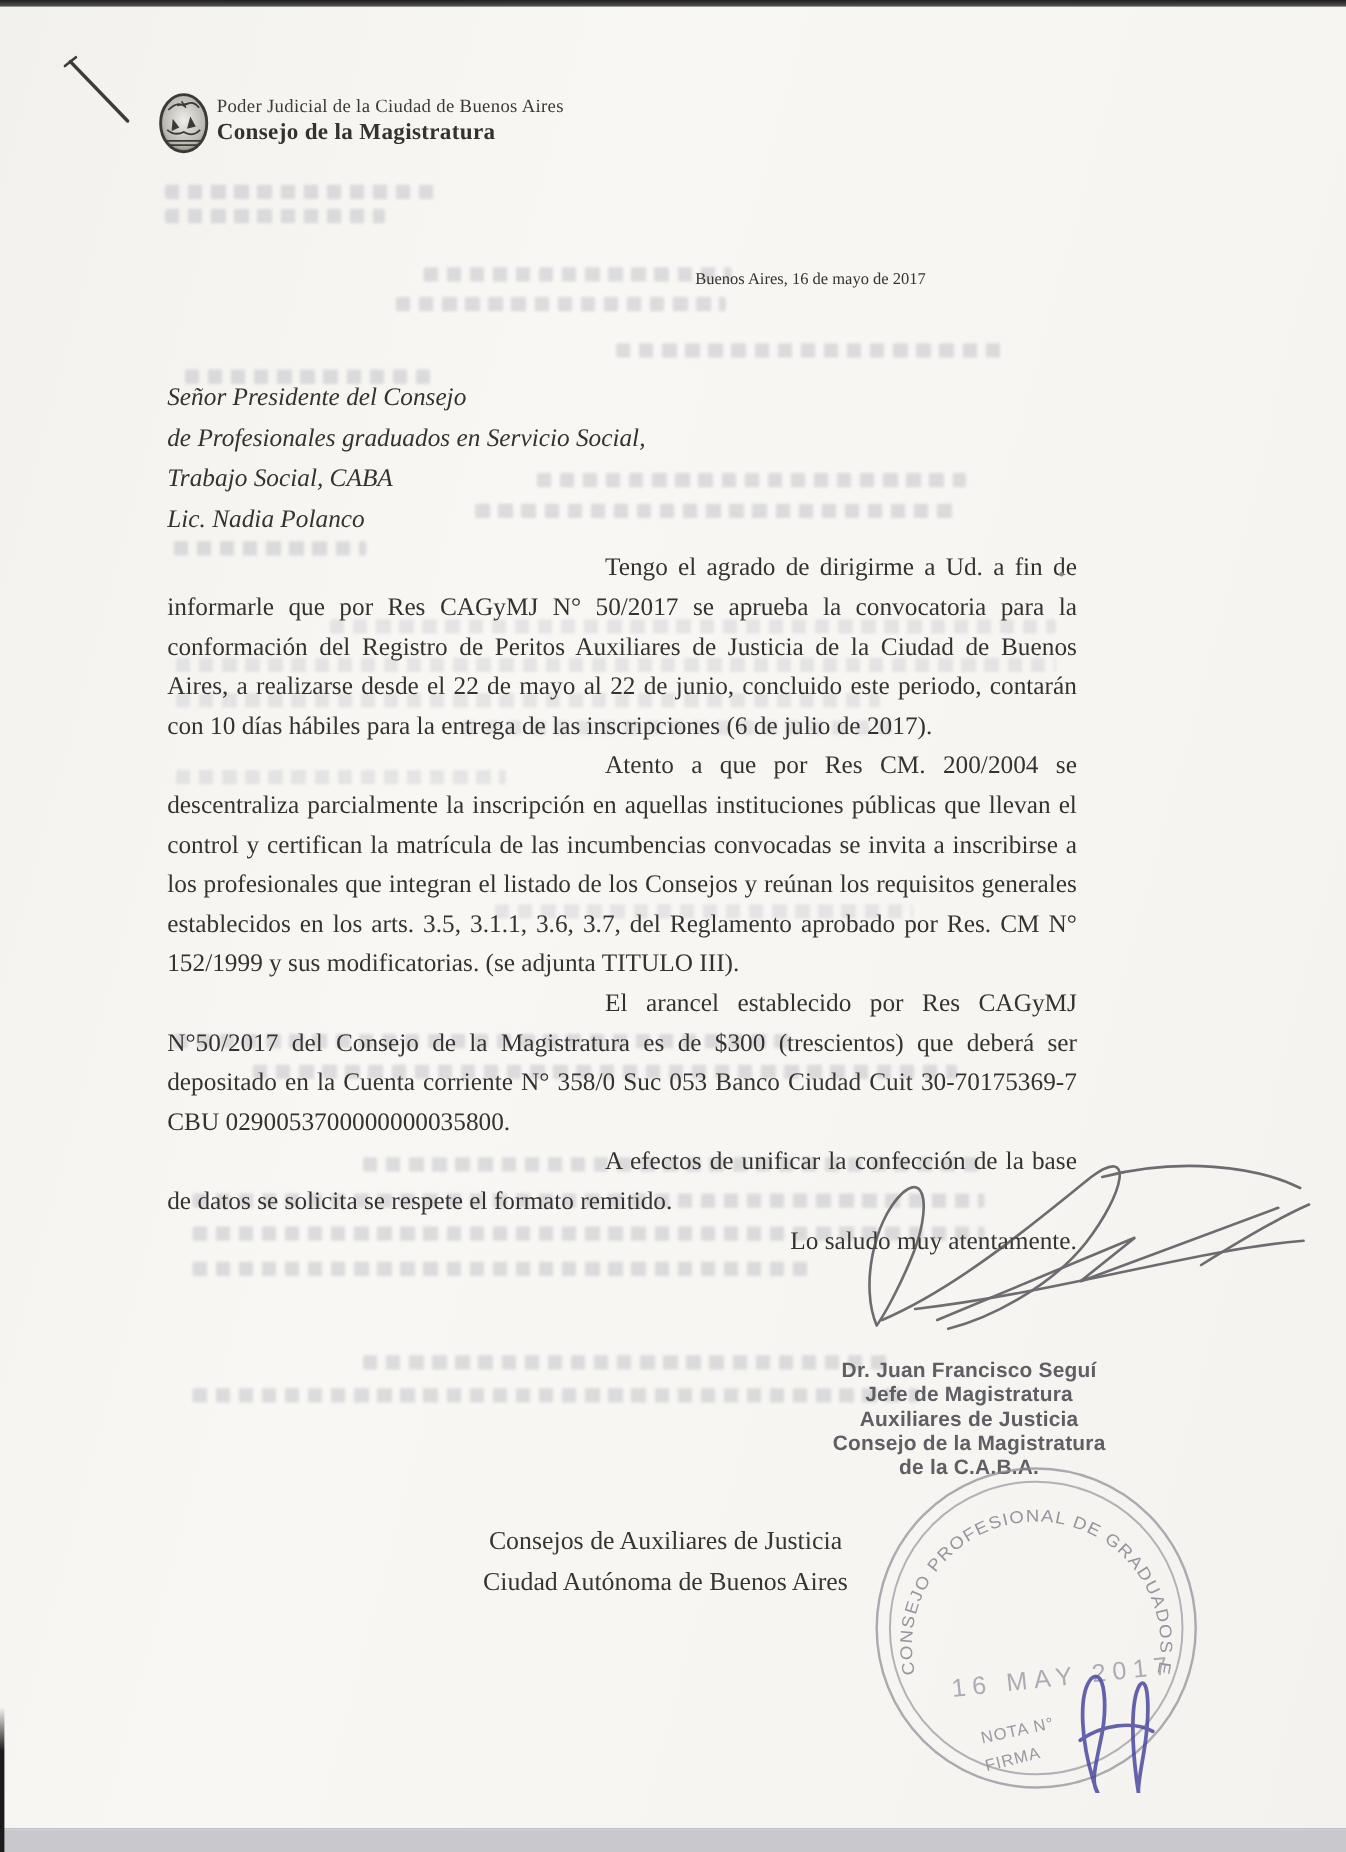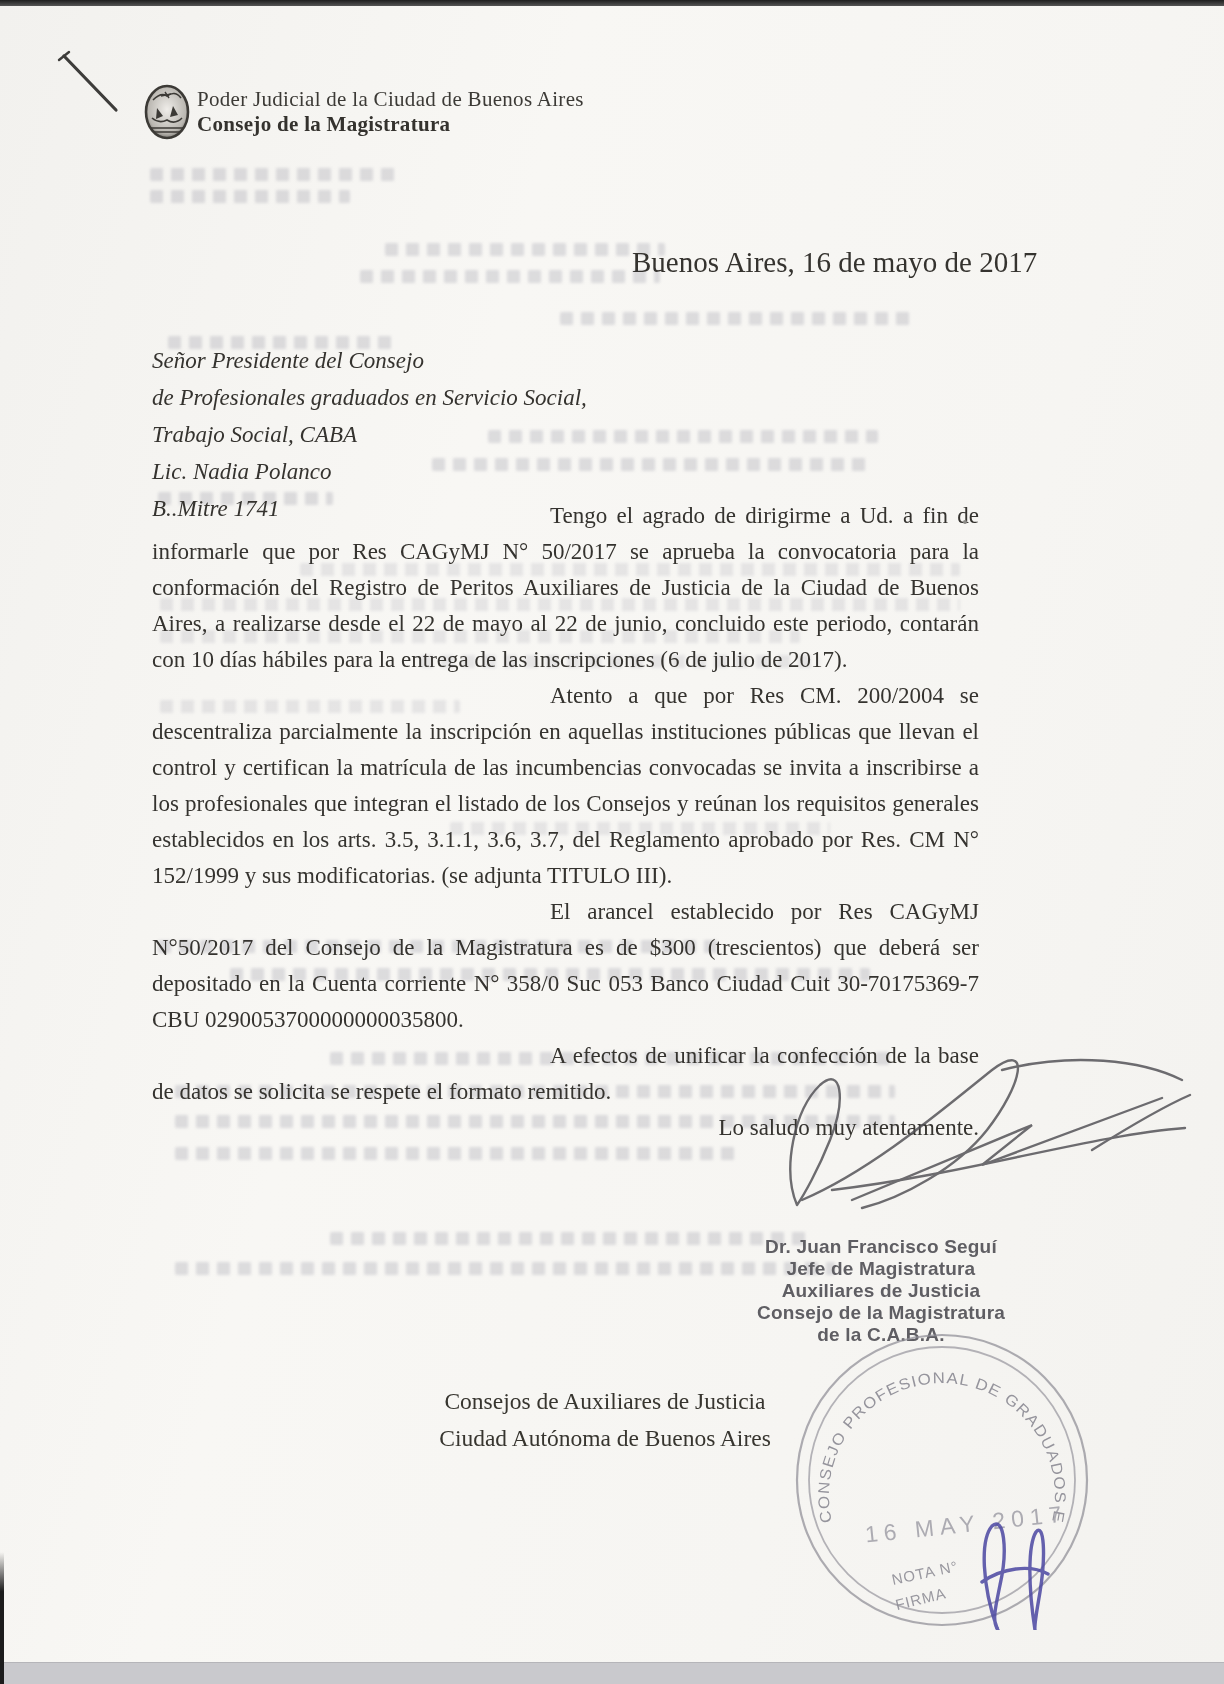--- a/index.html
+++ b/index.html
@@ -12,24 +12,24 @@
   
   .edge-top{left:0;top:0;width:1224px;height:6px;background:linear-gradient(#1e1e1e,#555);}
   .edge-bottom-band{left:0;top:1663px;width:1224px;height:21px;background:#c9c9cd;border-bottom:4px solid #a8a8ac;}
   .edge-bottom-line{left:0;top:1662px;width:1224px;height:1px;background:#b5b5b9;}
   .edge-left-low{left:0;top:1552px;width:4px;height:132px;background:linear-gradient(rgba(25,25,25,0),#1c1c1c 30%);}
   
   .ghost{position:absolute;height:13px;border-radius:2px;opacity:.42;filter:blur(1.6px);
     background:repeating-linear-gradient(90deg,rgba(128,128,146,.55) 0 13px,rgba(128,128,146,0) 13px 21px);}
   .ghost.soft{opacity:.28;}
   
-  .lh-line1{font-size:21px;color:#3c3a36;letter-spacing:.3px;}
+  .lh-line1{font-size:17px;color:#3c3a36;letter-spacing:.3px;}
   .lh-line2{font-size:21px;font-weight:bold;color:#34322e;letter-spacing:.3px;}
   
-  .dateline{font-size:29px;color:#35332f;}
+  .dateline{font-size:15px;color:#35332f;}
   .recipient div{font-size:23px;line-height:37px;color:#35332f;}
   .bodytext{width:827px;}
   .bodytext p{margin:0;font-size:23px;line-height:36px;text-align:justify;text-indent:398px;color:#35332f;}
   .bodytext p.last{text-align:right;}
   
   .sigblock{width:330px;text-align:center;font-family:"Liberation Sans",sans-serif;
     font-size:19px;line-height:22px;color:#5f5e63;letter-spacing:.2px;filter:blur(.2px);}
   
   .footer{width:480px;text-align:center;font-size:23.5px;line-height:37px;color:#37352f;}
   .speck{width:4px;height:4px;border-radius:50%;background:#8b8a86;}
@@ -92,21 +92,20 @@
 <div class="ghost" style="left:330px;top:1232px;width:480px;"></div>
 <div class="ghost" style="left:175px;top:1262px;width:660px;"></div>
 
 <div class="abs dateline" style="left:632px;top:246px;">Buenos Aires, 16 de mayo de 2017</div>
 
 <div class="abs recipient" style="left:152px;top:342px;font-style:italic;">
   <div>Señor Presidente del Consejo</div>
   <div>de Profesionales graduados en Servicio Social,</div>
   <div>Trabajo Social, CABA</div>
   <div>Lic. Nadia Polanco</div>
-  <div>B..Mitre 1741</div>
 </div>
 
 <div class="abs bodytext" style="left:152px;top:498px;">
   <p>Tengo el agrado de dirigirme a Ud. a fin de informarle que por Res CAGyMJ N° 50/2017 se aprueba la convocatoria para la conformación del Registro de Peritos Auxiliares de Justicia de la Ciudad de Buenos Aires, a realizarse desde el 22 de mayo al 22 de junio, concluido este periodo, contarán con 10 días hábiles para la entrega de las inscripciones (6 de julio de 2017).</p>
   <p>Atento a que por Res CM. 200/2004 se descentraliza parcialmente la inscripción en aquellas instituciones públicas que llevan el control y certifican la matrícula de las incumbencias convocadas se invita a inscribirse a los profesionales que integran el listado de los Consejos y reúnan los requisitos generales establecidos en los arts. 3.5, 3.1.1, 3.6, 3.7, del Reglamento aprobado por Res. CM N° 152/1999 y sus modificatorias. (se adjunta TITULO III).</p>
   <p>El arancel establecido por Res CAGyMJ N°50/2017 del Consejo de la Magistratura es de $300 (trescientos) que deberá ser depositado en la Cuenta corriente N° 358/0 Suc 053 Banco Ciudad Cuit 30-70175369-7 CBU 0290053700000000035800.</p>
   <p>A efectos de unificar la confección de la base de datos se solicita se respete el formato remitido.</p>
   <p class="last">Lo saludo muy atentamente.</p>
 </div>
 

